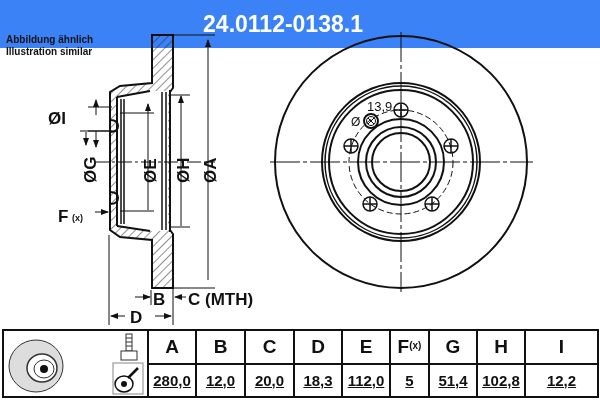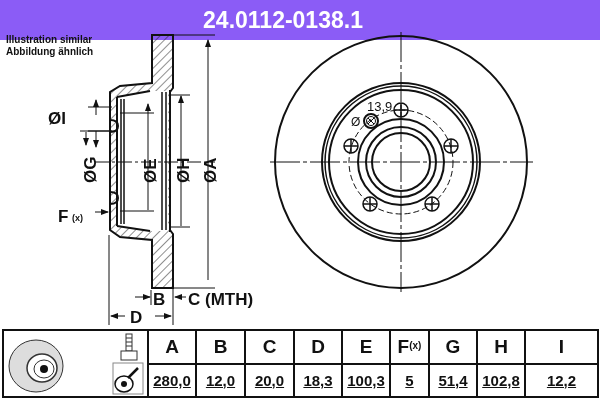--- a/index.html
+++ b/index.html
@@ -1,38 +1,38 @@
 <!DOCTYPE html>
 <html><head>
 <meta charset="utf-8">
 <style>
   html, body { margin: 0; padding: 0; background: #ffffff; }
   body { width: 600px; height: 400px; position: relative; overflow: hidden; font-family: "Liberation Sans", sans-serif; }
-  .header { position: absolute; left: 0; top: 0; width: 600px; height: 40px; background: #8b5cf6; color: #ffffff;
+  .header { position: absolute; left: 0; top: 0; width: 600px; height: 48px; background: #3b82f6; color: #ffffff;
             display: flex; align-items: center; justify-content: center; font-weight: bold; font-size: 23px; letter-spacing: 0px; }
   .header .part { margin-right: 34px; }
   .note { position: absolute; left: 6px; top: 34px; font-size: 10px; font-weight: bold; line-height: 12px; color: #111; }
   svg.drawing { position: absolute; left: 0; top: 0; }
   .spec-table { position: absolute; left: 2px; top: 329px; width: 595px; height: 69px; border-collapse: collapse; table-layout: fixed; }
   .spec-table td { border: 2px solid #111; text-align: center; font-weight: bold; padding: 0; color: #111; }
   .spec-table tr.hdr td { height: 31px; font-size: 19px; }
   .spec-table tr.val td { height: 31px; font-size: 15px; text-decoration: underline; }
   .spec-table td.img-cell { padding: 0; position: relative; }
   .fsub { font-size: 10px; vertical-align: 4px; }
 </style>
 </head>
 <body>
 
 <div class="header">
   <span class="part">24.0112-0138.1</span>
 </div>
 
 <div class="note">
+  <div>Abbildung ähnlich</div>
   <div>Illustration similar</div>
-  <div>Abbildung ähnlich</div>
 </div>
 
 <svg class="drawing" width="600" height="330" viewBox="0 0 600 330">
   <defs>
     <pattern id="hatch" patternUnits="userSpaceOnUse" width="6" height="6" patternTransform="rotate(45)">
       <line x1="0" y1="0" x2="0" y2="6" stroke="#222" stroke-width="1"></line>
     </pattern>
     <marker id="arr" markerWidth="8" markerHeight="8" refX="7" refY="4" orient="auto" markerUnits="userSpaceOnUse">
       <path d="M0,1 L8,4 L0,7 Z" fill="#111"></path>
     </marker>
@@ -193,20 +193,20 @@
     <td><span>F</span><span class="fsub">(x)</span></td>
     <td>G</td>
     <td>H</td>
     <td>I</td>
   </tr>
   <tr class="val">
     <td>280,0</td>
     <td>12,0</td>
     <td>20,0</td>
     <td>18,3</td>
-    <td>100,3</td>
+    <td>112,0</td>
     <td>5</td>
     <td>51,4</td>
     <td>102,8</td>
     <td>12,2</td>
   </tr>
 </tbody>
   </table>
 
 </body></html>

